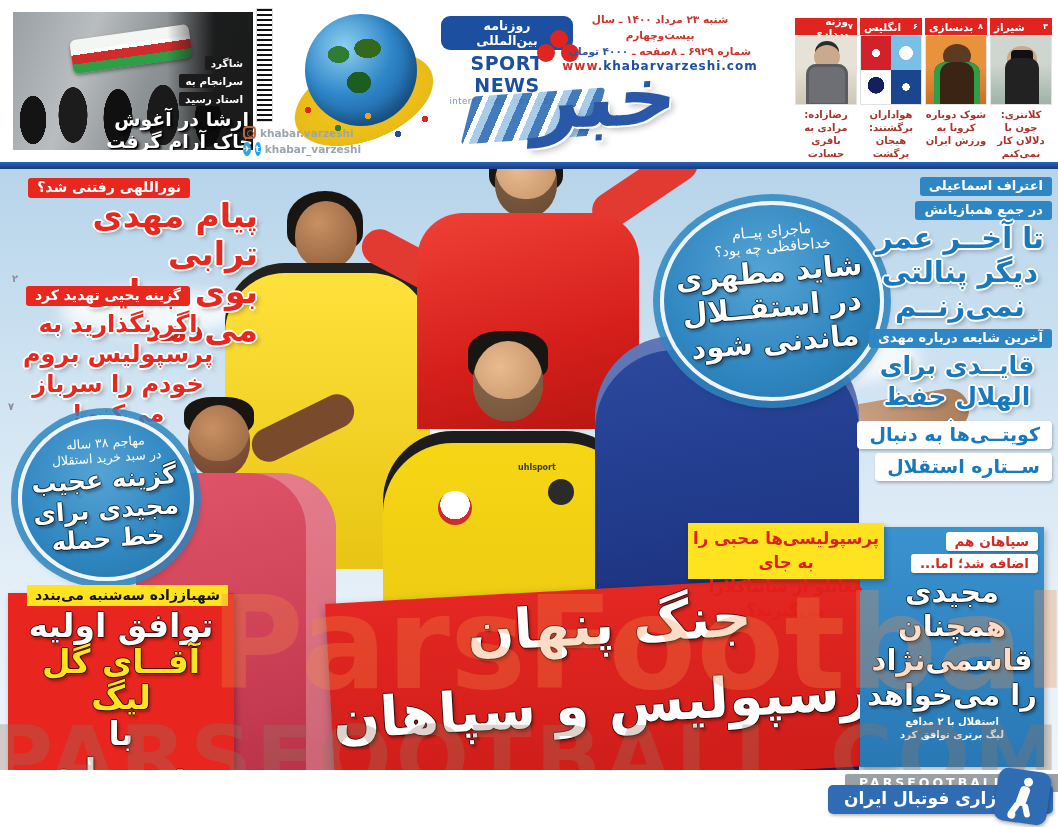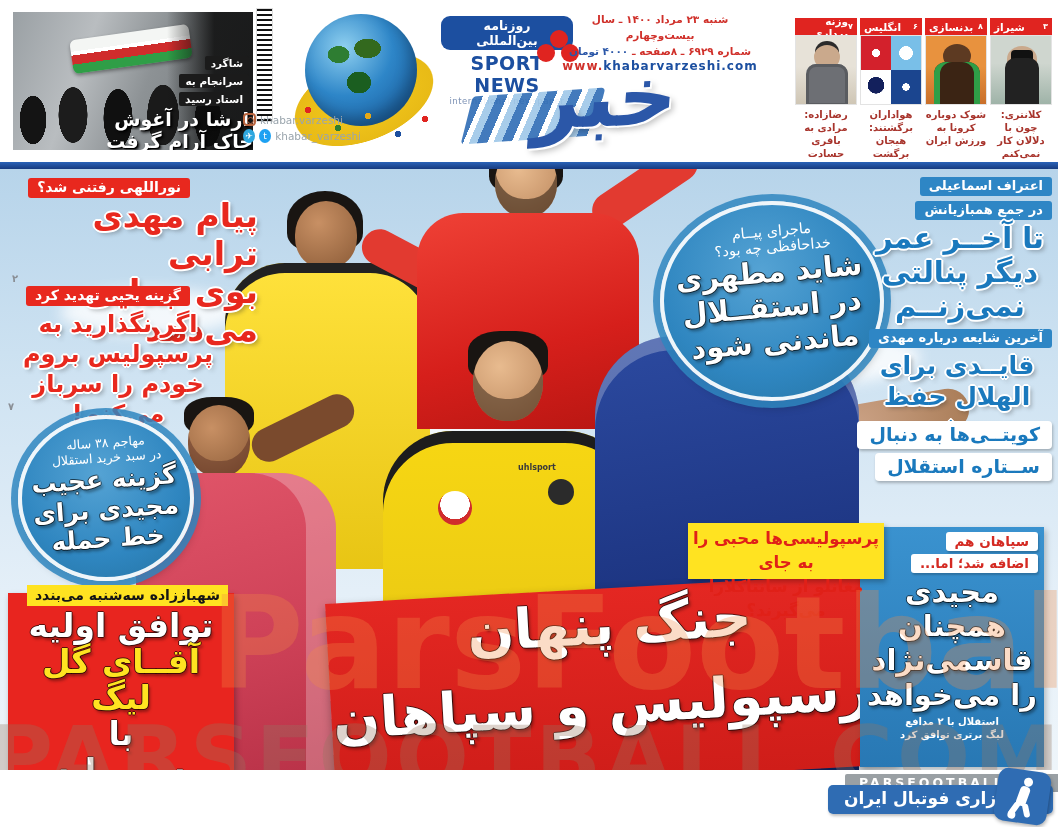--- a/index.html
+++ b/index.html
@@ -37,21 +37,21 @@
   .brand{left:441px;top:16px;width:132px;height:70px;text-align:center;}
   .brand .badge{display:inline-block;background:#1c4fa0;color:#fff;font-size:12.5px;font-weight:bold;padding:2px 10px;border-radius:9px;}
   .brand .en{color:#1c4fa0;font-size:19px;font-weight:bold;letter-spacing:.5px;margin-top:2px;}
   .brand .sub{color:#7d92b5;font-size:8.5px;letter-spacing:.5px;}
   .trefoil{left:537px;top:30px;width:44px;height:36px;}
   .trefoil i{position:absolute;width:18px;height:18px;border-radius:50%;background:#e02420;}
   .flagstrip{left:468px;top:92px;width:130px;height:48px;transform:skew(-18deg) rotate(-4deg);background:repeating-linear-gradient(100deg,#2e6cb5 0 10px,#fff 10px 16px,#9ec7e8 16px 24px);opacity:.9;border-radius:4px;}
   .masthead{left:420px;top:50px;width:372px;height:112px;direction:rtl;text-align:center;transform:rotate(-2deg);}
   .masthead .kha{font-size:82px;font-weight:bold;color:#2b57a8;transform:skew(-6deg);display:inline-block;text-shadow:2px 2px 0 #fff,4px 4px 6px rgba(0,0,0,.25);}
   .masthead .var{font-size:82px;font-weight:bold;color:#e02420;transform:skew(-10deg);display:inline-block;text-shadow:2px 2px 0 #fff,4px 4px 6px rgba(0,0,0,.25);}
-  .social{left:243px;top:113px;width:118px;height:44px;font-size:10.5px;color:#9aa5ad;font-weight:normal;}
+  .social{left:243px;top:126px;width:118px;height:44px;font-size:10.5px;color:#9aa5ad;font-weight:bold;}
   .social .row{display:flex;align-items:center;gap:4px;margin-bottom:3px;}
   .ig{width:13px;height:13px;border:2px solid #b9653f;border-radius:4px;position:relative;}
   .ig:after{content:"";position:absolute;left:2px;top:2px;width:5px;height:5px;border:1.5px solid #b9653f;border-radius:50%;}
   .cicon{width:14px;height:14px;border-radius:50%;background:#2ea7df;color:#fff;font-size:9px;line-height:14px;text-align:center;}
   .dateline{left:562px;top:12px;width:196px;direction:rtl;text-align:center;}
   .dateline .l1{color:#d0302a;font-size:10.5px;font-weight:bold;line-height:1.5;}
   .dateline .price{color:#2b57a8;}
   .dateline .url{direction:ltr;color:#1c4fa0;font-size:12px;font-weight:bold;letter-spacing:1px;}
   .dateline .url .w{color:#d0302a;}
   .tbox{top:18px;width:62px;height:140px;background:#fff;}

